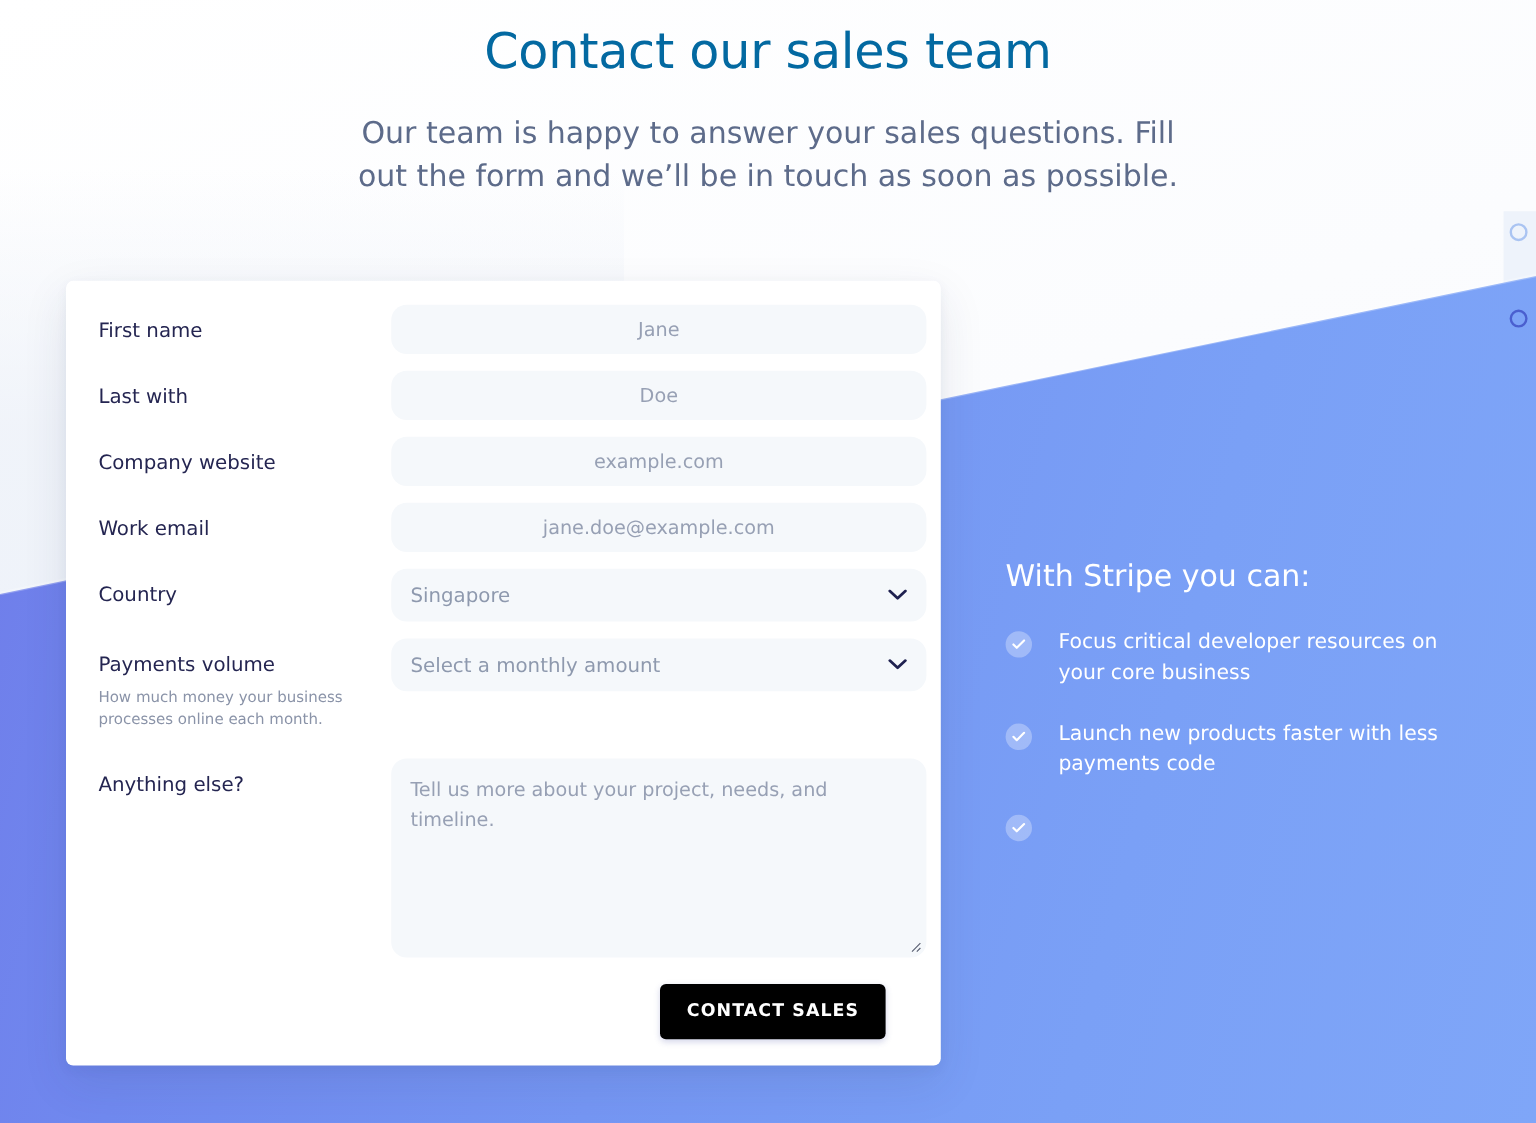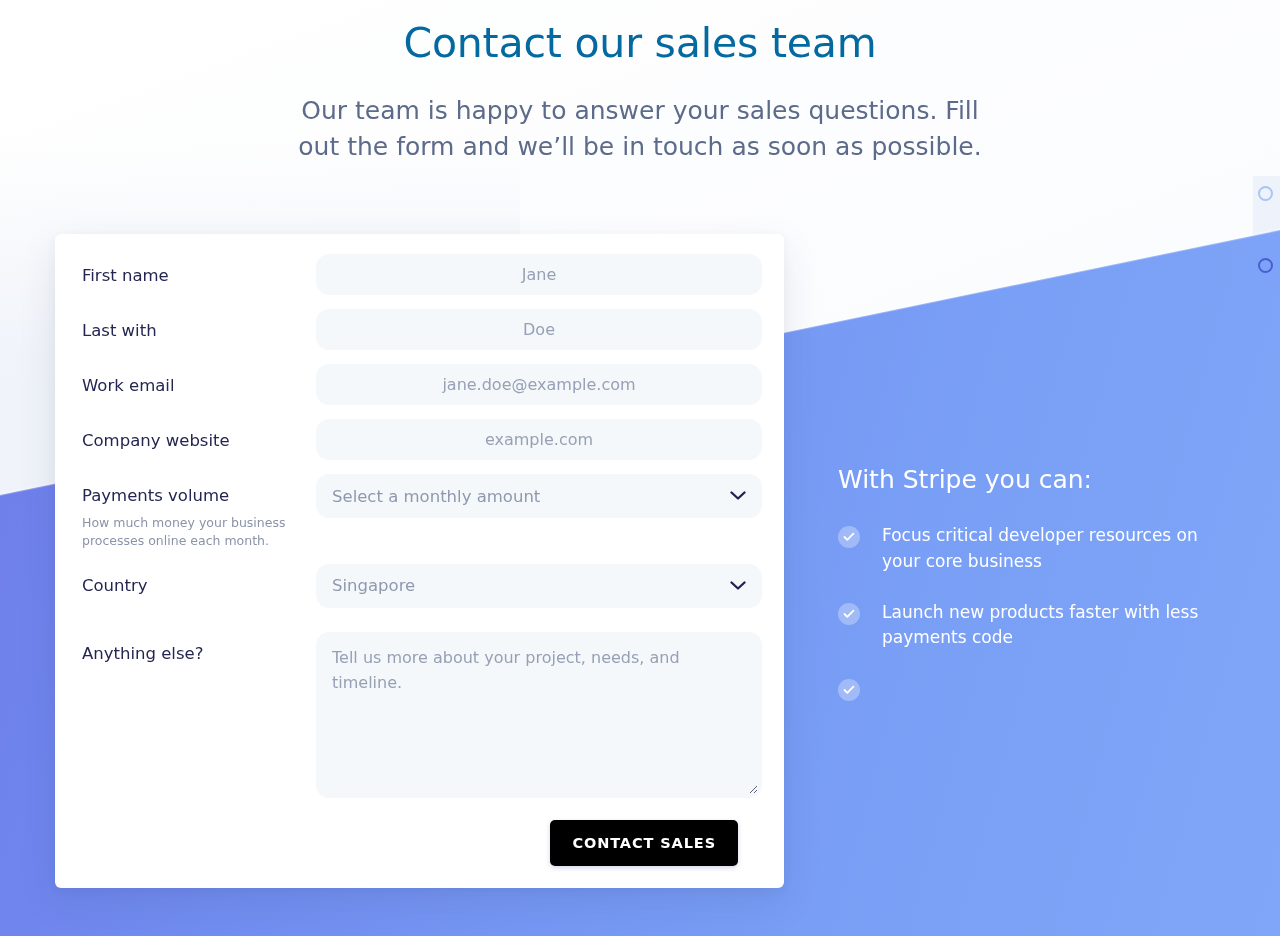--- a/index.html
+++ b/index.html
@@ -92,20 +92,21 @@
   }
   .form-inner {
     position: relative;
     width: 100%; height: 100%;
     padding: 20px 24px 0 27px;
   }
   .field-row {
     display: flex;
     align-items: flex-start;
     margin-bottom: 14px;
+    gap: 10px;
   }
   .field-label-col {
     width: 234px;
     flex: 0 0 234px;
     padding-top: 12px;
   }
   .field-label {
     font-size: 16.5px;
     color: #242551;
     font-weight: 400;
@@ -281,58 +282,58 @@
         <div class="field-label-col">
           <div class="field-label">Last with</div>
         </div>
         <div class="field-control-col">
           <input class="text-input" placeholder="Doe" style="">
         </div>
       </div>
 
       <div class="field-row">
         <div class="field-label-col">
+          <div class="field-label">Company website</div>
+        </div>
+        <div class="field-control-col">
+          <input class="text-input" placeholder="example.com" style="">
+        </div>
+      </div>
+
+      <div class="field-row">
+        <div class="field-label-col">
           <div class="field-label">Work email</div>
         </div>
         <div class="field-control-col">
           <input class="text-input" placeholder="jane.doe@example.com" style="">
         </div>
       </div>
 
       <div class="field-row">
         <div class="field-label-col">
-          <div class="field-label">Company website</div>
-        </div>
-        <div class="field-control-col">
-          <input class="text-input" placeholder="example.com" style="">
-        </div>
-      </div>
-
-      <div class="field-row">
-        <div class="field-label-col">
-          <div class="field-label">Payments volume</div>
-          <div class="field-help">How much money your business processes online each month.</div>
+          <div class="field-label">Country</div>
         </div>
         <div class="field-control-col">
           <div class="select-wrap">
-            <div class="select-box">Select a monthly amount</div>
+            <div class="select-box">Singapore</div>
             <svg class="chevron-icon" width="16" height="10" viewBox="0 0 16 10">
               <path d="M1.5 1.5 L8 7.5 L14.5 1.5" fill="none" stroke="#1f2150" stroke-width="2.3" stroke-linecap="round" stroke-linejoin="round"></path>
             </svg>
           </div>
         </div>
       </div>
 
       <div class="field-row">
         <div class="field-label-col">
-          <div class="field-label">Country</div>
+          <div class="field-label">Payments volume</div>
+          <div class="field-help">How much money your business processes online each month.</div>
         </div>
         <div class="field-control-col">
           <div class="select-wrap">
-            <div class="select-box">Singapore</div>
+            <div class="select-box">Select a monthly amount</div>
             <svg class="chevron-icon" width="16" height="10" viewBox="0 0 16 10">
               <path d="M1.5 1.5 L8 7.5 L14.5 1.5" fill="none" stroke="#1f2150" stroke-width="2.3" stroke-linecap="round" stroke-linejoin="round"></path>
             </svg>
           </div>
         </div>
       </div>
 
       <div class="field-row" style="margin-top:24px;">
         <div class="field-label-col">
           <div class="field-label">Anything else?</div>

